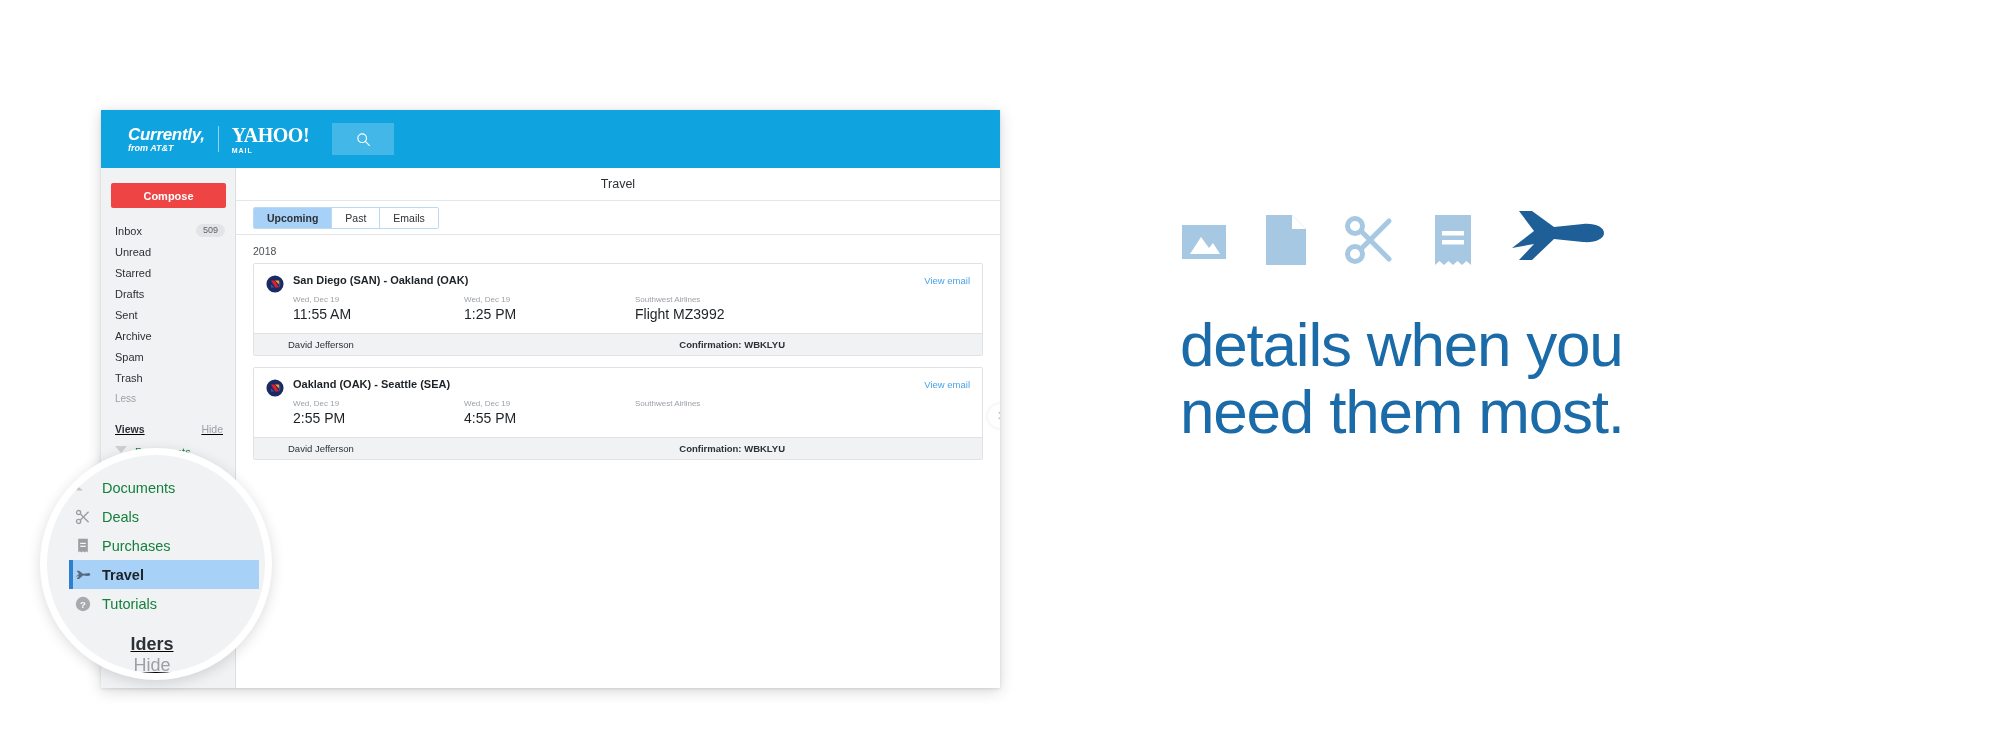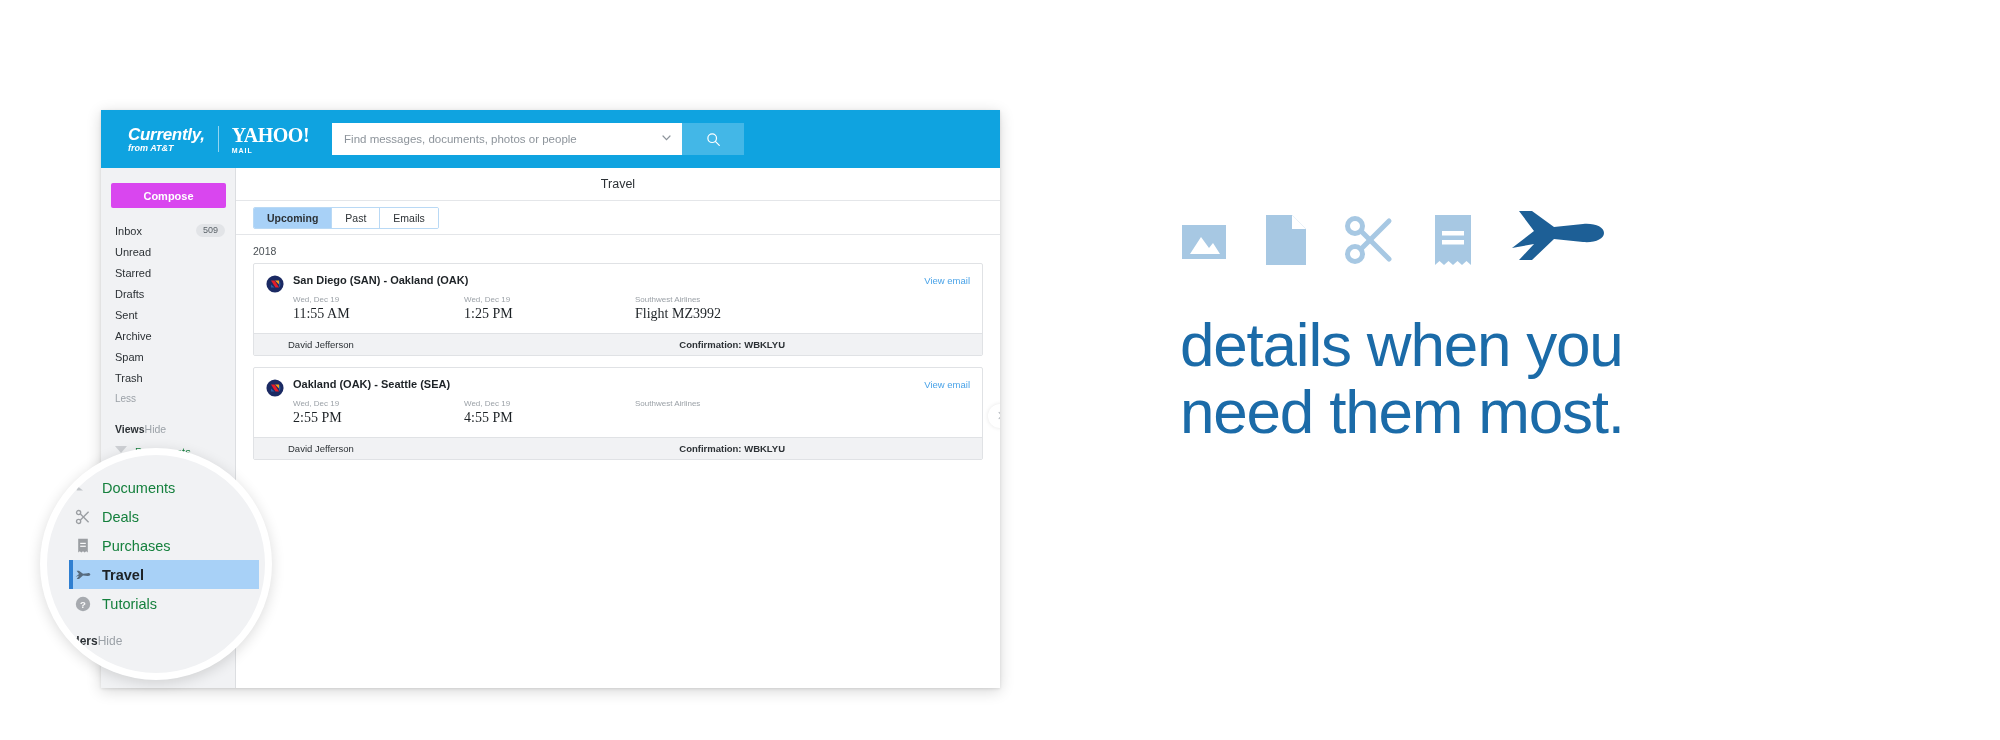--- a/index.html
+++ b/index.html
@@ -63,37 +63,37 @@
 
   
   .app-body { display:flex; height: calc(100% - 58px); }
 
   
   .sidebar {
     width: 135px; background:#f1f2f4; border-right:1px solid #dcdee1;
     position: relative; padding-top: 10px; flex: 0 0 135px;
   }
   .compose {
-    margin: 5px 10px 12px 10px; height: 25px; background:#d946ef; color:#fff;
+    margin: 5px 10px 12px 10px; height: 25px; background:#ef4444; color:#fff;
     border:0; border-radius:2px; font-size:11px; font-weight:700; width: 115px;
     cursor:pointer; font-family:"Liberation Sans", sans-serif;
   }
   .nav-list { padding: 0 0 0 0; }
   .nav-item {
     height: 21px; display:flex; align-items:center; padding: 0 10px 0 14px;
     font-size: 11px; color:#2c3135; cursor:pointer; justify-content:space-between;
   }
   .nav-item .badge {
     background:#e2e4e7; color:#5b6369; font-size:9px; border-radius:9px;
     padding: 2px 7px; line-height:1;margin-left:47px;
   }
   .nav-item.muted { color:#9ba1a7; font-size:10px; }
   .section-head {
-    display:flex; justify-content:flex-start; align-items:center;
-    padding: 14px 12px 6px 14px; font-size:10.5px;
+    display:flex; justify-content:space-between; align-items:center;
+    padding: 14px 12px 6px 14px; font-size:10.5px;text-decoration:underline;
   }
   .section-head .t { color:#2c3135; font-weight:700; }
   .section-head .h { color:#9ba1a7; cursor:pointer; }
   .view-item {
     height: 22px; display:flex; align-items:center; gap:8px;
     padding-left: 14px; font-size: 11px; color:#15803d; cursor:pointer;
   }
   .view-item .vi { width:12px; height:12px; flex:0 0 12px; opacity:.55; }
   .view-item.active { background:#a8d1f7; font-weight:700; color:#1d2226; }
 
@@ -120,21 +120,21 @@
     position:relative; overflow:hidden;
   }
   .card-top { padding: 10px 12px 11px 12px; display:flex; }
   .sw-logo { width:18px; height:18px; flex:0 0 18px; margin-right:9px; margin-top:1px; }
   .card-main { flex:1; min-width:0; }
   .route { font-size: 11px; font-weight:700; color:#1d2226; margin-bottom: 9px; }
   .legs { display:flex;gap:36px; }
   .leg { width: 135px; }
   .leg.flight { width: auto; flex:1; }
   .leg .lbl { font-size: 8px; color:#9ba1a7; margin-bottom: 2px; }
-  .leg .val { font-size: 14px; color:#1d2226; font-weight:400;font-family:Liberation Serif, serif; }
+  .leg .val { font-size: 14px; color:#1d2226; font-weight:400; }
   .view-email {
     position:absolute; right: 12px; top: 11px; font-size: 9.5px; color:#4aa3e8;
     cursor:pointer;
   }
   .card-foot {
     background:#f1f2f4; border-top:1px solid #e0e2e5;
     display:flex; justify-content:space-between; align-items:center;
     padding: 5px 12px; font-size: 9.5px; color:#2c3135;
   }
   .card-foot .conf { font-weight:700; margin-right: 185px; }
@@ -152,21 +152,21 @@
     position:absolute; left: 40px; top: 448px; width: 232px; height: 232px;
     border-radius:50%; overflow:hidden; background:#f1f2f4;
     border: 7px solid #ffffff;
     box-shadow: 0 3px 14px rgba(0,0,0,0.14);
     z-index: 5;
   }
   .lens-inner { position:absolute; left: 22px; top: 18px; width: 190px; }
   .lens .view-item { height: 29px; font-size: 14.5px; gap: 11px; padding-left: 6px; }
   .lens .view-item .vi { width:16px; height:16px; flex:0 0 16px; }
   .lens .view-item.active { border-left: 4px solid #2f7fd1; padding-left: 2px; }
-  .lens .section-head { padding: 16px 24px 6px 0px; font-size: 12px; }
+  .lens .section-head { padding: 16px 24px 6px 0px; font-size: 18px; flex-direction: column; }
   .lens .sub-item { padding-left: 22px; font-size: 16px; color:#8a9096; margin-top: 6px; }
   .lens-tri {
     width:0;height:0;border-left:6px solid transparent;border-right:6px solid transparent;
     border-top:7px solid #b0b5ba; opacity:.8;
   }
 
   
   .promo { position:absolute; left: 1180px; top: 200px; width: 700px; }
   .promo-icons { display:flex; align-items:flex-end; gap: 37px; height: 70px; margin-bottom: 42px; }
   .promo-icons .ic { display:block; }
@@ -190,28 +190,20 @@
           <span class="b2">from AT&amp;T</span>
         </div>
         <div class="brand-sep"></div>
         <div class="brand-yahoo">
           <span class="y1">YAHOO!</span>
           <span class="y2">MAIL</span>
         </div>
       </div>
 
       <div class="search-wrap">
-        <div class="search-box">
-          <input type="text" placeholder="Find messages, documents, photos or people" style="">
-          <span class="chev">
-            <svg width="11" height="11" viewBox="0 0 11 11">
-                <path d="M2 4 L5.5 7.6 L9 4" stroke="#8d949b" stroke-width="1.2" fill="none" stroke-linecap="round"></path>
-              </svg>
-          </span>
-        </div>
         <button class="search-btn">
           <span>
             <svg width="15" height="15" viewBox="0 0 16 16">
               <circle cx="6.6" cy="6.6" r="4.6" fill="none" stroke="#ffffff" stroke-width="1.3"></circle>
               <line x1="10.2" y1="10.2" x2="14.2" y2="14.2" stroke="#ffffff" stroke-width="1.3" stroke-linecap="round"></line>
             </svg>
           </span>
         </button>
       </div>
     </div>

